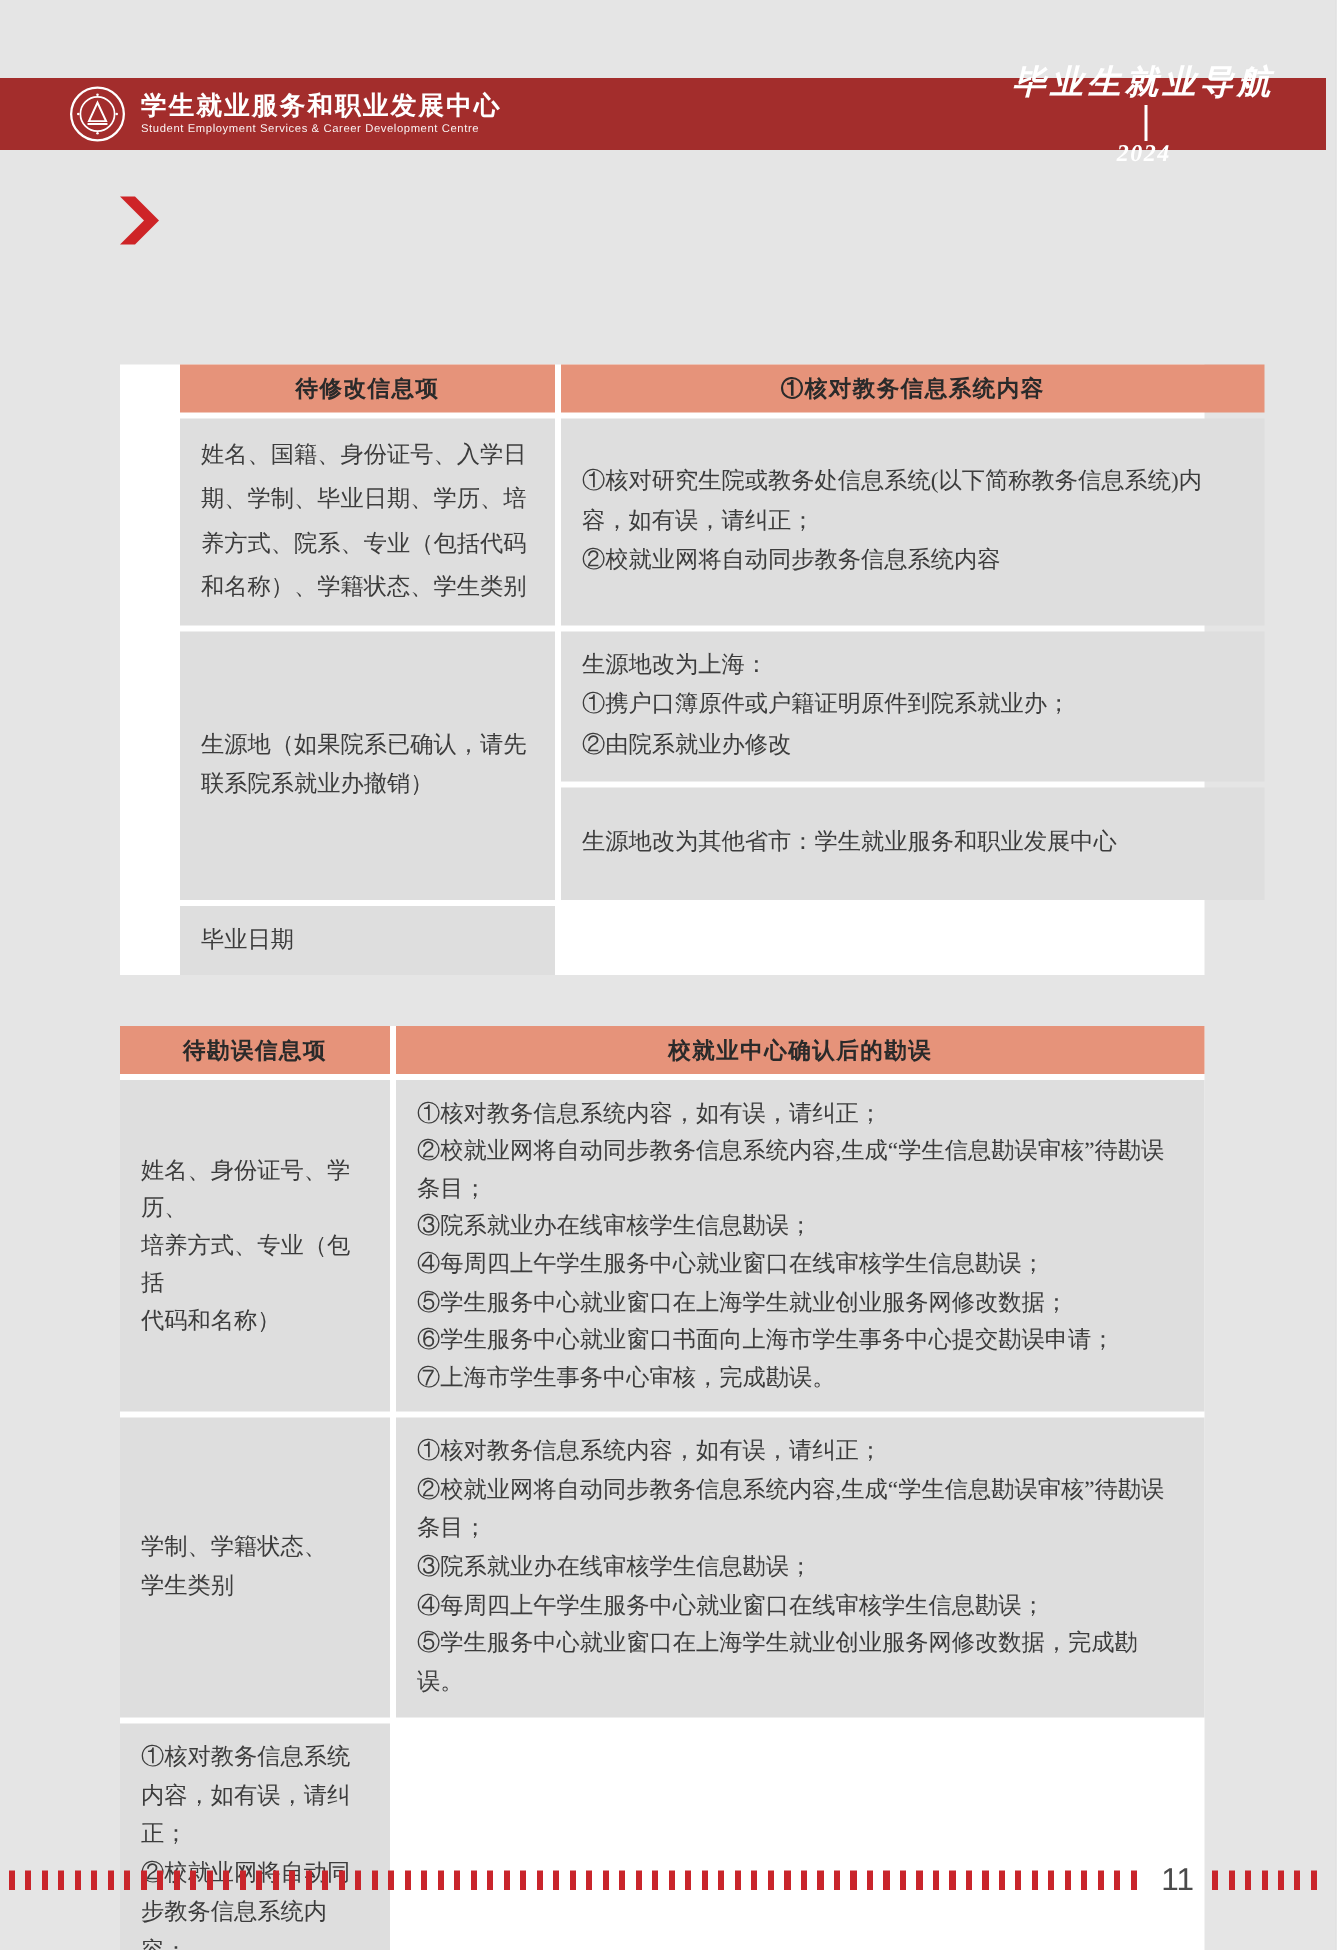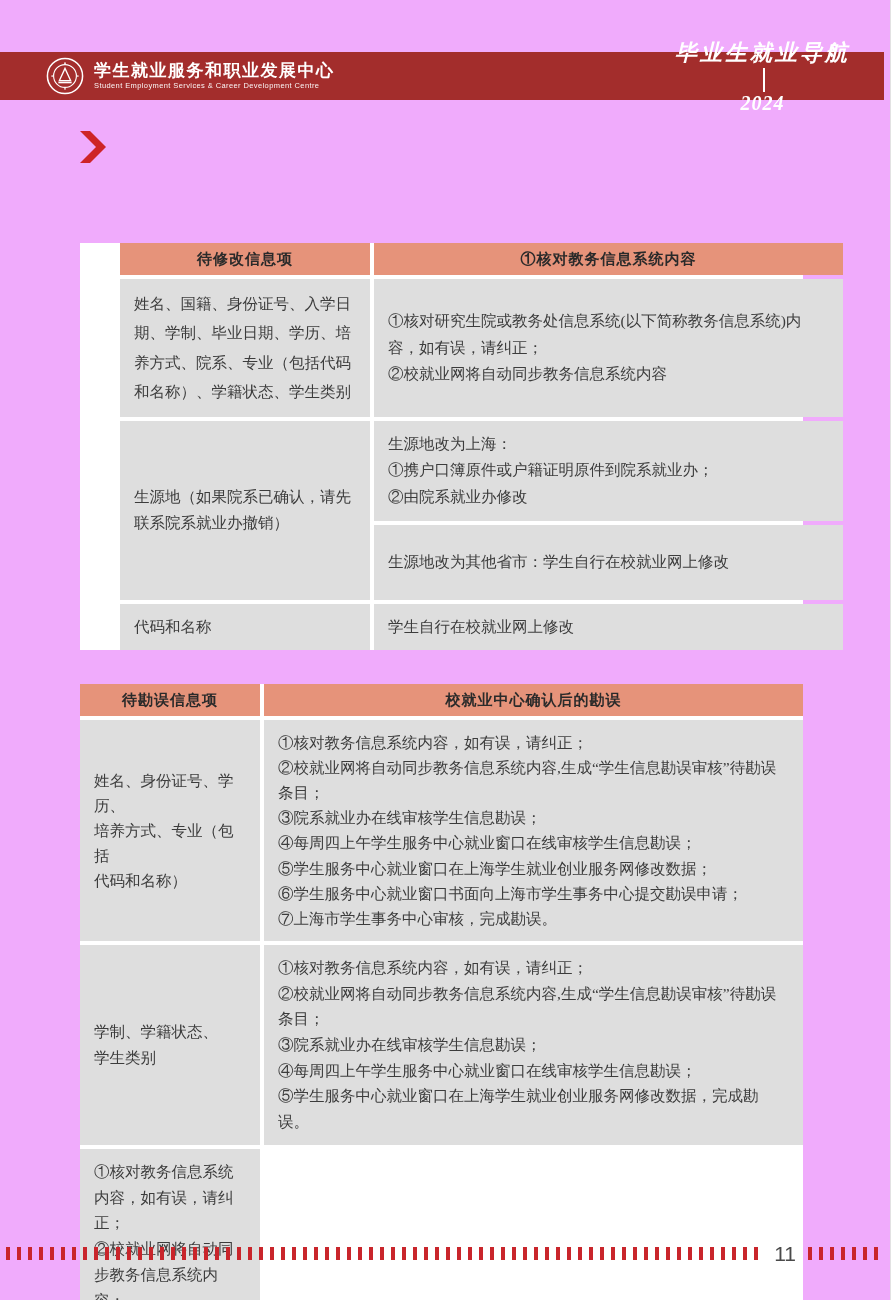--- a/index.html
+++ b/index.html
@@ -1,19 +1,19 @@
 <!DOCTYPE html>
 <html><head>
 <meta charset="utf-8">
 <style>
   * { margin:0; padding:0; box-sizing:border-box; }
   body { background:#fff; }
   .page {
     position:relative; width:891px; height:1300px; margin:0 auto;
-    background:#f0abfc; overflow:hidden;
+    background:#e5e5e5; overflow:hidden;
     font-family:"Liberation Serif", serif; color:#3c3c3c;
     border-right:1px solid #e2e2e2;
   }
 
   
   .banner {
     position:absolute; top:52px; left:0; width:884px; height:48px;
     background:#a32d2c; display:flex; align-items:center; padding:0 34px 0 46px;
   }
   .logo { width:38px; height:38px; flex:0 0 auto; }
@@ -25,21 +25,21 @@
   .org-en {
     font-family:"Liberation Sans", sans-serif; font-size:7.5px;
     letter-spacing:0.4px; line-height:10px; opacity:0.95;
   }
   .banner-right {
     margin-left:auto; display:flex; align-items:center; color:#fff;
     font-family:"Liberation Serif", serif; font-style:italic; font-weight:bold;flex-direction:column;
   }
   .banner-title { font-size:22px; letter-spacing:3px; }
   .banner-divider { width:2px; height:24px; background:#fff; margin:0 8px 0 10px; }
-  .banner-year { font-size:20px; letter-spacing:1px; }
+  .banner-year { font-size:16px; letter-spacing:1px; }
 
   
   .page-title-row {
     position:absolute; top:130px; left:80px;
     display:flex; align-items:center;
   }
   .chevron { width:26px; height:34px; margin-right:6px; }
   .page-title {
     font-family:"Liberation Sans", sans-serif; font-weight:bold;
     font-size:29px; color:#1f1f1f; letter-spacing:1px;
@@ -144,24 +144,23 @@
     <div class="th">①核对教务信息系统内容</div>
 
     <div class="td h110 lh19"><div class="td-inner">姓名、国籍、身份证号、入学日期、学制、毕业日期、学历、培养方式、院系、专业（包括代码和名称）、学籍状态、学生类别</div></div>
     <div class="td h110"><div class="td-inner">①核对研究生院或教务处信息系统(以下简称教务信息系统)内容，如有误，请纠正；
 ②校就业网将自动同步教务信息系统内容</div></div>
 
     <div class="td span2"><div class="td-inner">生源地（如果院系已确认，请先联系院系就业办撤销）</div></div>
     <div class="td h83"><div class="td-inner">生源地改为上海：
 ①携户口簿原件或户籍证明原件到院系就业办；
 ②由院系就业办修改</div></div>
-    <div class="td h75"><div class="td-inner">生源地改为其他省市：学生自行在校就业网上修改</div></div>
+    <div class="td h75"><div class="td-inner">生源地改为其他省市：学生就业服务和职业发展中心</div></div>
 
-    <div class="td h38"><div class="td-inner">代码和名称</div></div>
-    <div class="td h38"><div class="td-inner">学生自行在校就业网上修改</div></div>
+    <div class="td h38"><div class="td-inner">毕业日期</div></div>
   </div>
 
 
   <div class="tbl tbl2">
     <div class="th">待勘误信息项</div>
     <div class="th">校就业中心确认后的勘误</div>
 
     <div class="td h183"><div class="td-inner">姓名、身份证号、学历、
 培养方式、专业（包括
 代码和名称）</div></div>

